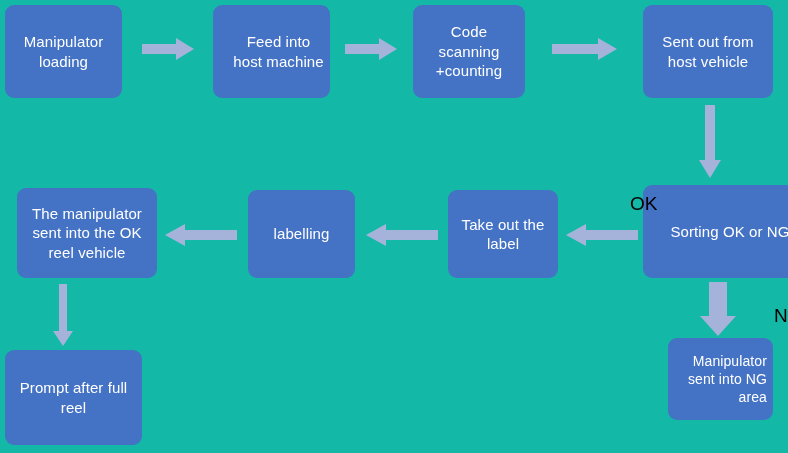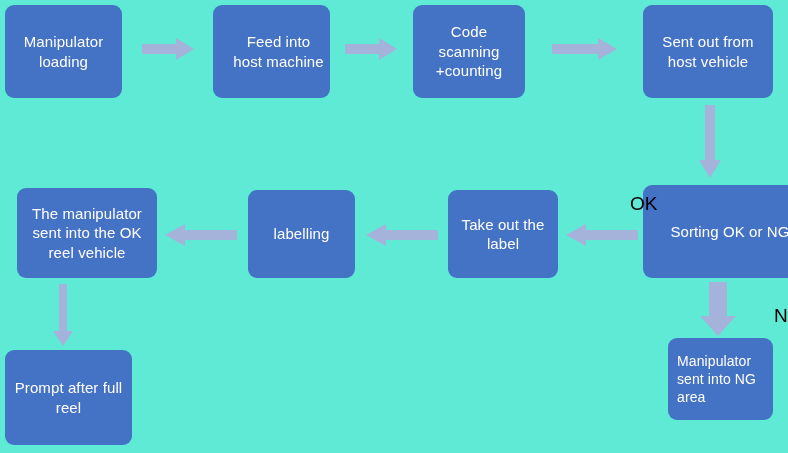--- a/index.html
+++ b/index.html
@@ -8,41 +8,41 @@
     padding: 0;
     background: #ffffff;
   }
   body {
     font-family: "Liberation Sans", sans-serif;
   }
   #canvas {
     position: relative;
     width: 788px;
     height: 453px;
-    background: #5eead4;
+    background: #14b8a6;
     overflow: hidden;
   }
   .node {
     position: absolute;
     box-sizing: border-box;
     background: #4472c4;
     border-radius: 9px;
     color: #ffffff;
     display: flex;
     align-items: center;
     justify-content: center;
     text-align: center;
     font-size: 15px;
     line-height: 1.30;
     padding: 4px 6px;
     letter-spacing: 0.1px;
   }
   .node.left-align {
     justify-content: flex-start;
-    text-align: left;
+    text-align: right;
     padding-left: 9px;
   }
   .node span {
     display: block;
     width: 100%;
   }
   
   .arrow {
     position: absolute;
   }
@@ -89,21 +89,21 @@
   </div>
 
   <div class="node" style="left:448px; top:190px; width:110px; height:88px;">
     <span>Take out the label</span>
   </div>
 
   <div class="node" style="left:17px; top:188px; width:140px; height:90px;">
     <span>The manipulator sent into the OK reel vehicle</span>
   </div>
 
-  <div class="node" style="left:5px; top:350px; width:127px; height:95px;">
+  <div class="node" style="left:5px; top:350px; width:137px; height:95px;">
     <span>Prompt after full reel</span>
   </div>
 
   <div class="node left-align" style="left:668px; top:338px; width:105px; height:82px; font-size:14px;">
     <span>Manipulator sent into NG area</span>
   </div>
 
   <div class="arrow" style="left:142px; top:37px; width:52px; height:24px;">
     <svg width="52" height="24" viewBox="0 0 52 24">
       <polygon points="0,7 34,7 34,1 52,12 34,23 34,17 0,17" fill="#a5b3db"></polygon>

